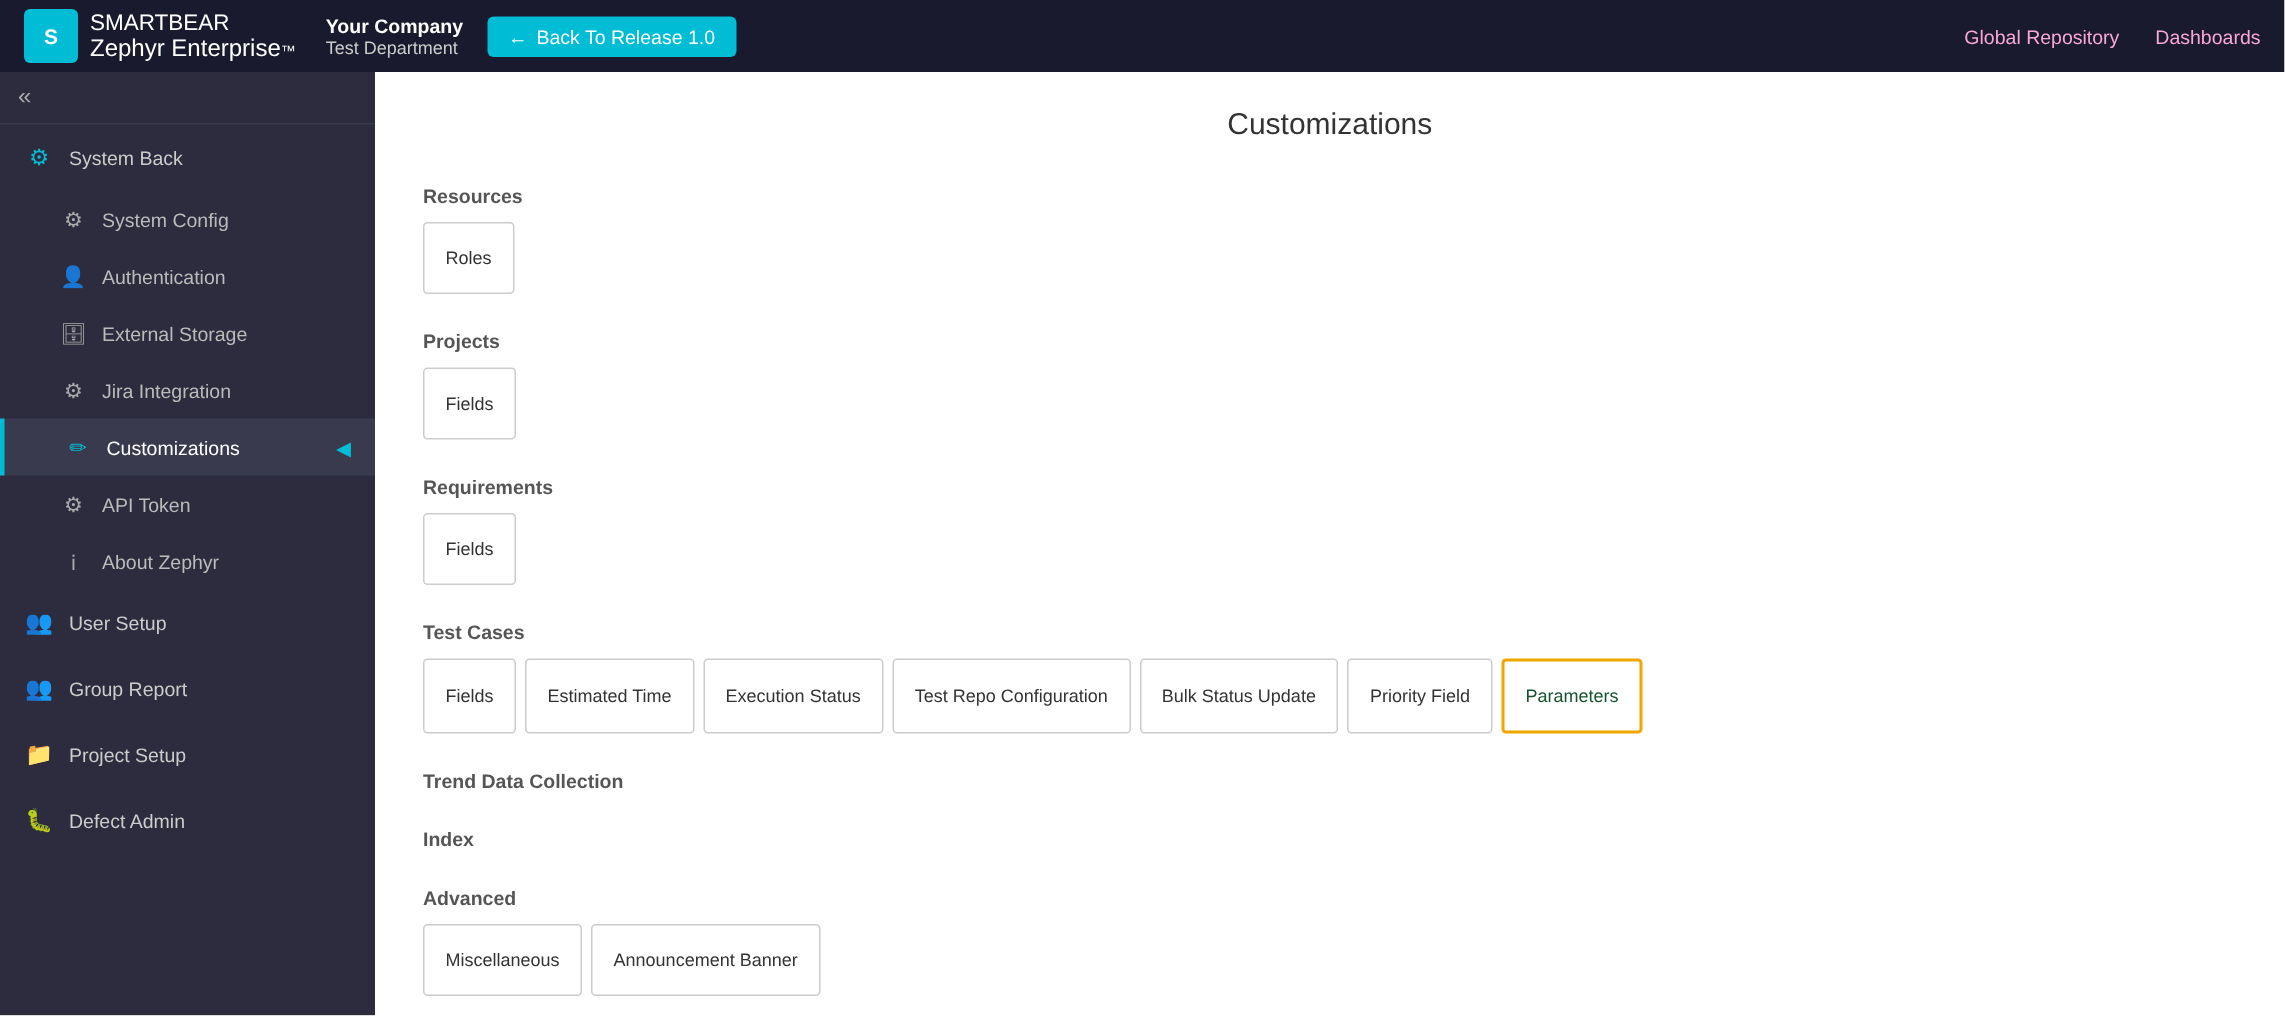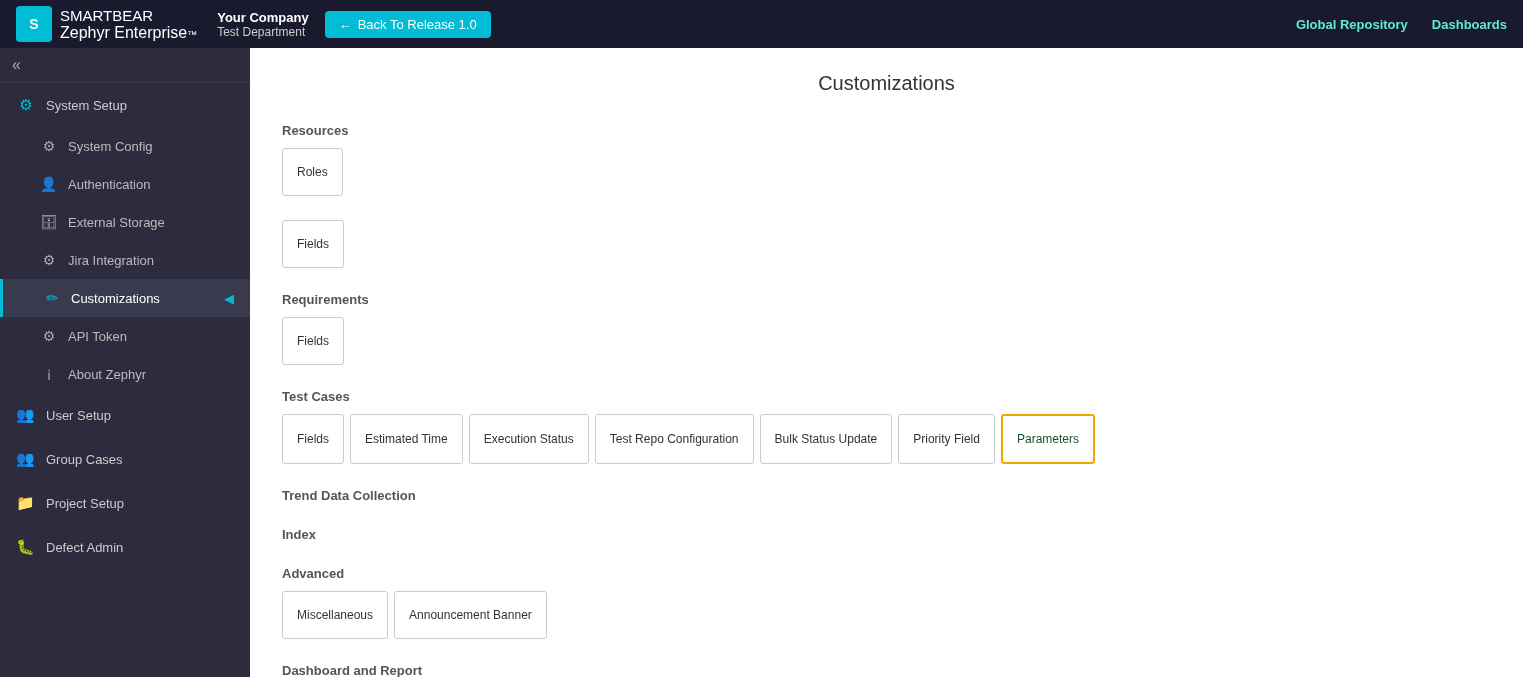--- a/index.html
+++ b/index.html
@@ -57,24 +57,23 @@
     }
     .header-right {
       margin-left: auto;
       display: flex;
       align-items: center;
       gap: 24px;
       color: #ccc;
       font-size: 13px;
     }
     .header-right a {
-      color: #5eead4;
+      color: #f9a8d4;
       text-decoration: none;
       cursor: pointer;
-      font-weight: bold;
     }
 
     
     .main-layout {
       display: flex;
       flex: 1;
       overflow: hidden;
     }
 
     
@@ -208,21 +207,21 @@
 </div>
 
 <div class="main-layout">
 
   <div class="sidebar">
     <div class="sidebar-collapse-btn">«</div>
 
     <div class="sidebar-section">
       <div class="sidebar-section-header">
         <div class="sidebar-section-icon">⚙</div>
-        <span>System Setup</span>
+        <span>System Back</span>
       </div>
       <div class="sidebar-item">
         <div class="sidebar-item-icon">⚙</div>
         <span>System Config</span>
       </div>
       <div class="sidebar-item">
         <div class="sidebar-item-icon">👤</div>
         <span>Authentication</span>
       </div>
       <div class="sidebar-item">
@@ -251,21 +250,21 @@
     <div class="sidebar-section">
       <div class="sidebar-section-header">
         <div class="sidebar-section-icon">👥</div>
         <span>User Setup</span>
       </div>
     </div>
 
     <div class="sidebar-section">
       <div class="sidebar-section-header">
         <div class="sidebar-section-icon">👥</div>
-        <span>Group Cases</span>
+        <span>Group Report</span>
       </div>
     </div>
 
     <div class="sidebar-section">
       <div class="sidebar-section-header">
         <div class="sidebar-section-icon">📁</div>
         <span>Project Setup</span>
       </div>
     </div>
 
@@ -281,20 +280,21 @@
     <h1 class="page-title">Customizations</h1>
 
     <div class="section-block">
       <div class="section-label">Resources</div>
       <div class="btn-group">
         <button class="custom-btn">Roles</button>
       </div>
     </div>
 
     <div class="section-block">
+      <div class="section-label">Projects</div>
       <div class="btn-group">
         <button class="custom-btn">Fields</button>
       </div>
     </div>
 
     <div class="section-block">
       <div class="section-label">Requirements</div>
       <div class="btn-group">
         <button class="custom-btn">Fields</button>
       </div>

